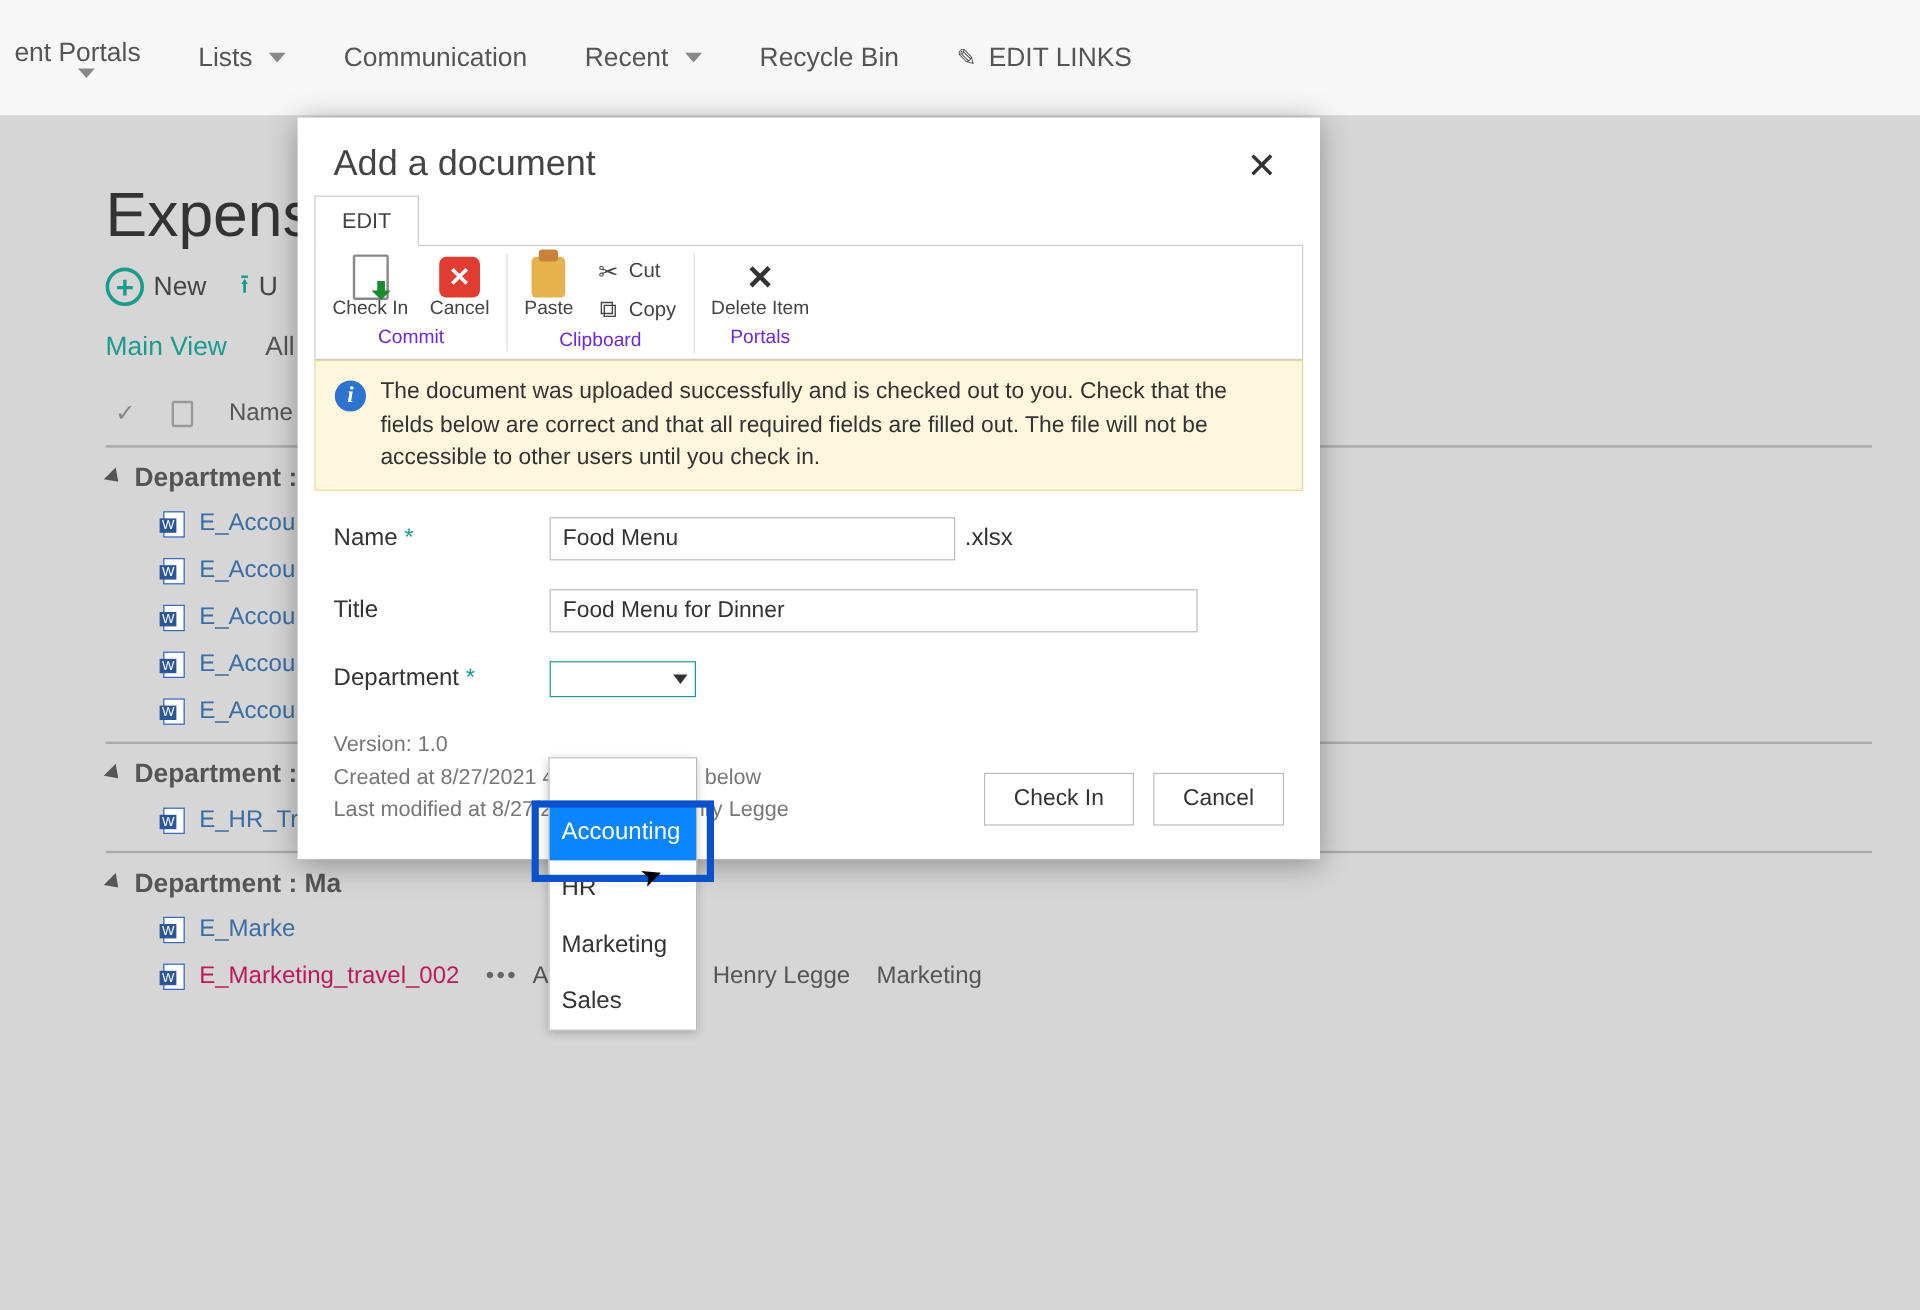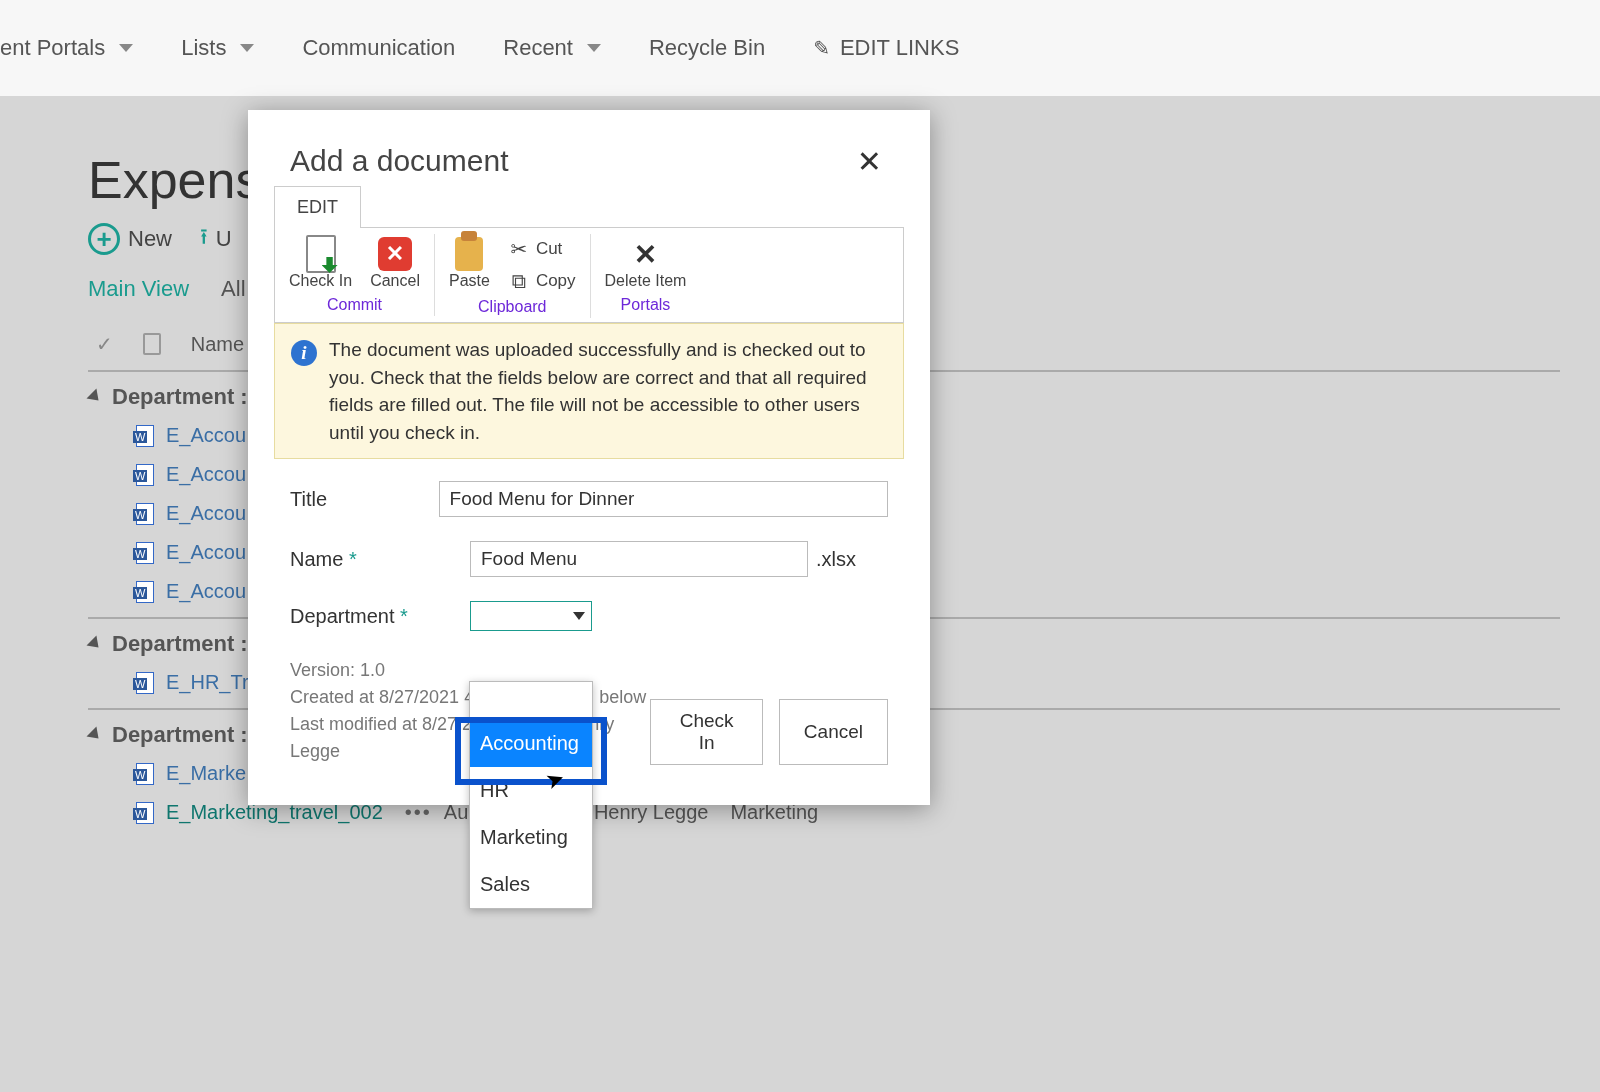--- a/index.html
+++ b/index.html
@@ -1,21 +1,21 @@
 <!DOCTYPE html>
 <html><head>
 <meta charset="utf-8">
 <style>
   * { box-sizing: border-box; margin:0; padding:0; font-family: "Segoe UI", Tahoma, sans-serif; }
   body { background:#d6d6d6; width:1600px; height:1092px; overflow:hidden; position:relative; }
 
   
   .topnav { background:#f7f7f7; height:96px; display:flex; align-items:center; padding-left:0; font-size:22px; color:#555; }
   .topnav .item { display:flex; align-items:center; margin-right:48px; cursor:pointer; }
-  .topnav .item:first-child { margin-left:0; }
+  .topnav .item:first-child { margin-left:12px;flex-direction:column; }
   .topnav .caret { width:0; height:0; border-left:7px solid transparent; border-right:7px solid transparent; border-top:8px solid #888; margin-left:14px; }
   .topnav .edit-links { display:flex; align-items:center; }
   .topnav .pencil { font-size:20px; margin-right:10px; color:#555; }
 
   
   .page { position:absolute; top:150px; left:88px; right:40px; bottom:0; color:#444; }
   .page h1 { font-weight:300; font-size:52px; color:#333; margin-bottom:10px; }
   .actions { display:flex; align-items:center; gap:28px; margin-bottom:18px; font-size:22px; color:#444;}
   .plus { display:inline-flex; align-items:center; justify-content:center; width:32px; height:32px; border:3px solid #1a9b8e; border-radius:50%; color:#1a9b8e; font-size:26px; font-weight:600; margin-right:8px;}
   .uploadicon { color:#1a9b8e; font-size:22px; margin-right:8px;}
@@ -31,21 +31,21 @@
   .group-title { font-size:22px; color:#555; font-weight:600; display:flex; align-items:center; gap:6px; padding-bottom:6px;}
   .tri { width:0; height:0; border-left:7px solid transparent; border-right:7px solid transparent; border-top:10px solid #555; transform:rotate(-45deg); margin-right:4px;}
   .row { display:flex; align-items:center; gap:12px; padding:8px 0 8px 48px; font-size:20px; color:#3a6ea5;}
   .row .doci { width:18px; height:22px; background:linear-gradient(#fff,#fff); border:1px solid #3368c7; position:relative;}
   .row .doci::before{content:"W"; font-size:11px; position:absolute; left:-4px; top:5px; background:#2b579a; color:#fff; padding:0 2px;}
   .row .dots { letter-spacing:2px; color:#666; margin-left:10px;}
   .row .meta { color:#555; }
   .last-row-under { border-top:2px solid #aaa; margin-top:6px; width:760px;}
 
   
-  .modal { position:absolute; top:110px; left:248px; width:682px; background:#fff; box-shadow:0 4px 24px rgba(0,0,0,0.35); padding:12px; }
+  .modal { position:absolute; top:98px; left:248px; width:852px; background:#fff; box-shadow:0 4px 24px rgba(0,0,0,0.35); padding:0; }
   .modal-head { display:flex; justify-content:space-between; align-items:flex-start; padding:22px 30px 6px 30px;}
   .modal-title { font-size:30px; font-weight:300; color:#444; }
   .close-x { font-size:30px; color:#333; cursor:pointer; font-weight:500; padding:0 6px;}
   .ribbon-tabs { padding-left:14px;}
   .ribbon-tab { display:inline-block; border:1px solid #ccc; border-bottom:none; padding:10px 22px; font-size:18px; color:#444; background:#fff; position:relative; top:1px;}
   .ribbon { border:1px solid #ccc; display:flex; align-items:flex-start; padding:6px 0 4px 0; margin:0 14px;}
   .rgroup { display:flex; flex-direction:column; align-items:center; border-right:1px solid #ddd; padding:0 10px 2px 10px;}
   .rgroup:last-child{border-right:none;}
   .rbuttons { display:flex; gap:10px;}
   .rbtn { display:flex; flex-direction:column; align-items:center; font-size:16px; color:#444; cursor:pointer; padding:2px 4px;}
@@ -179,21 +179,21 @@
     <div class="group-title">
       <span class="tri"></span>
       <span>Department : Ma</span>
     </div>
     <div class="row">
         <span class="doci"></span>
         <span>E_Marke</span>
       </div>
     <div class="row" style="color:#555;">
       <span class="doci"></span>
-      <span style="color:#0f766e;">E_Marketing_travel_002</span>
+      <span style="color:#be185d;">E_Marketing_travel_002</span>
       <span class="dots">•••</span>
       <span class="meta">August 13</span>
       <span style="width:16px;height:16px;border:1px solid #aaa;margin:0 6px 0 14px;"></span>
       <span class="meta">Henry Legge</span>
       <span class="meta" style="margin-left:10px;">Marketing</span>
     </div>
   </div>
 
 </div>
 
@@ -259,28 +259,28 @@
     </div>
   </div>
 
   <div class="infobar">
     <span class="info-i">i</span>
     <span>The document was uploaded successfully and is checked out to you. Check that the fields below are correct and that all required fields are filled out. The file will not be accessible to other users until you check in.</span>
   </div>
 
   <div class="form">
     <div class="frow">
-      <div class="flabel"><span>Title</span></div>
-      <input type="text" class="field title-field" value="Food Menu for Dinner" style="">
-    </div>
-
-    <div class="frow">
       <div class="flabel"><span>Name</span> <span class="req">*</span></div>
       <input type="text" class="field name-field" value="Food Menu" style="">
       <span class="ext">.xlsx</span>
+    </div>
+
+    <div class="frow">
+      <div class="flabel"><span>Title</span></div>
+      <input type="text" class="field title-field" value="Food Menu for Dinner" style="">
     </div>
 
     <div class="frow">
       <div class="flabel"><span>Department</span> <span class="req">*</span></div>
       <div class="select-box">
         <span class="dd"></span>
       </div>
     </div>
 
     <div class="dropdown">

